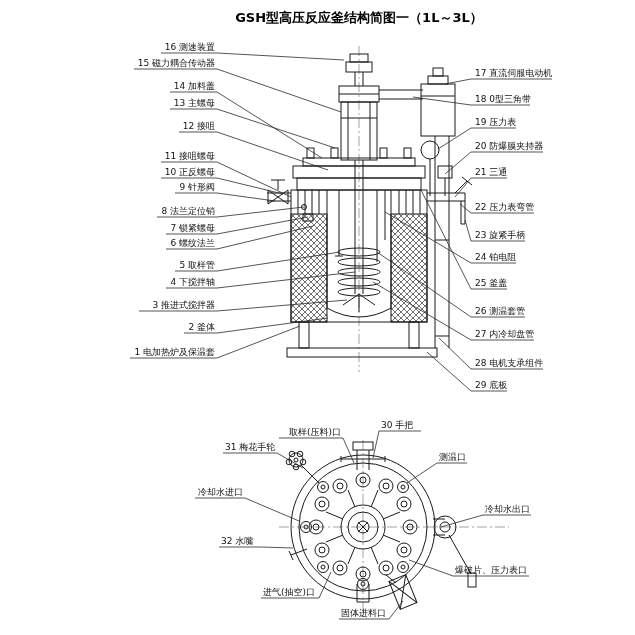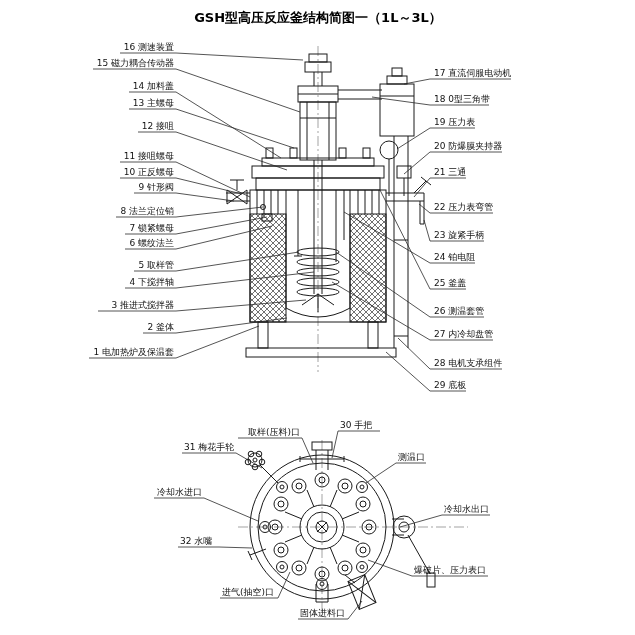--- a/index.html
+++ b/index.html
@@ -1,17 +1,17 @@
 <!DOCTYPE html>
 <html><head>
 <meta charset="utf-8">
 <style>
   html,body{margin:0;padding:0;background:#fff;}
   .page{position:relative;width:532px;height:635px;background:#fff;overflow:hidden;
-        font-family:"DejaVu Sans","Liberation Sans",sans-serif;}
+        font-family:"DejaVu Sans","Liberation Sans",sans-serif;padding-left:41px;}
   svg{display:block}
   .lbl{font-size:9px;fill:#111;}
   .title{font-size:13px;font-weight:bold;fill:#000;}
   .ld{fill:none;stroke:#2a2a2a;stroke-width:0.8;}
   .dw{stroke:#1a1a1a;fill:none;stroke-width:1;}
   .cl{stroke:#666;stroke-width:0.6;fill:none;stroke-dasharray:10 3 2 3;}
 </style>
 </head>
 <body>
 

